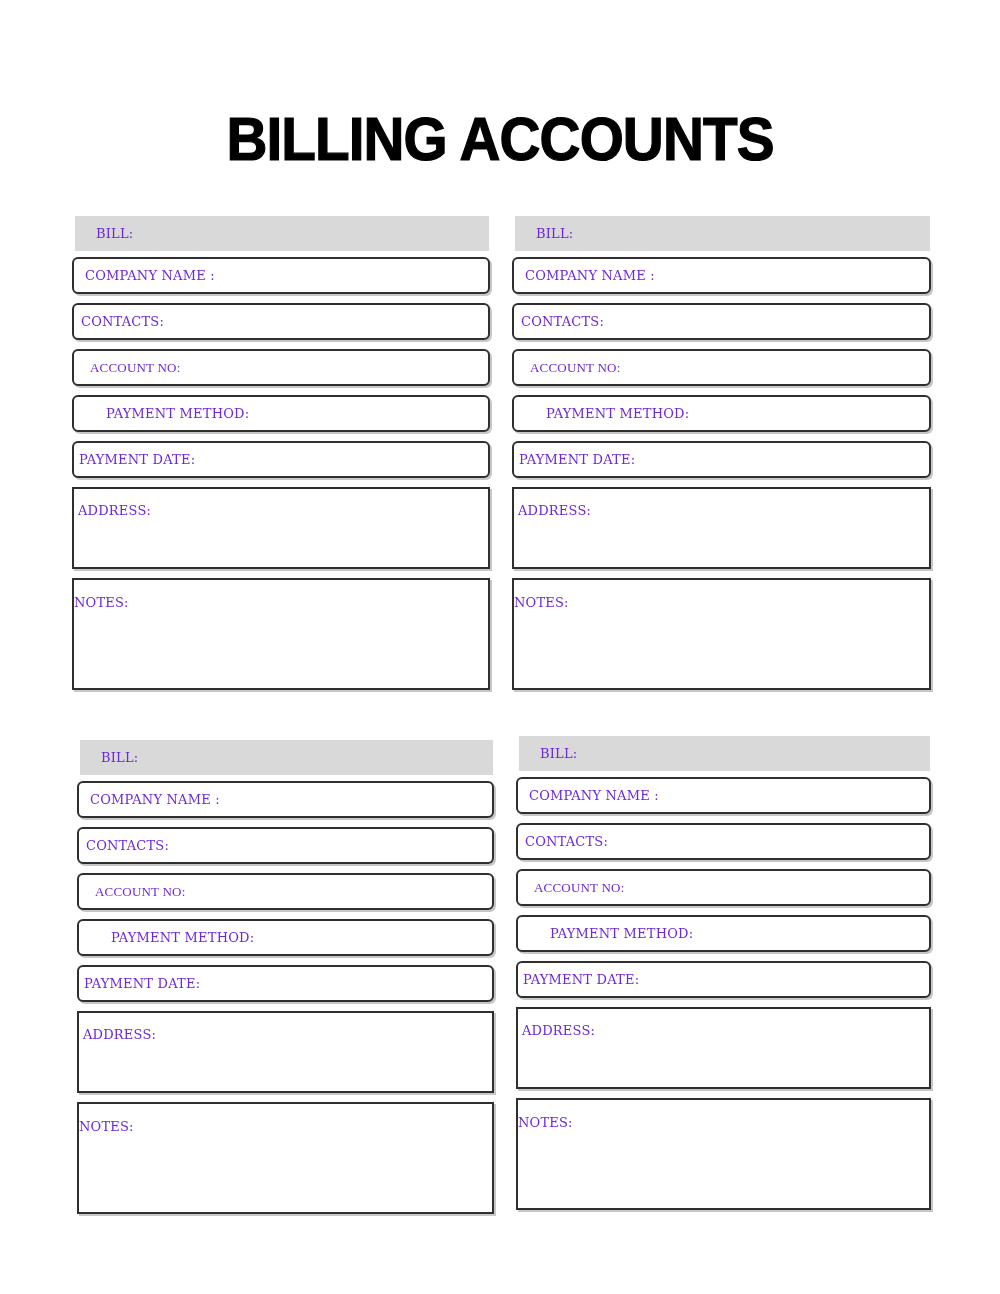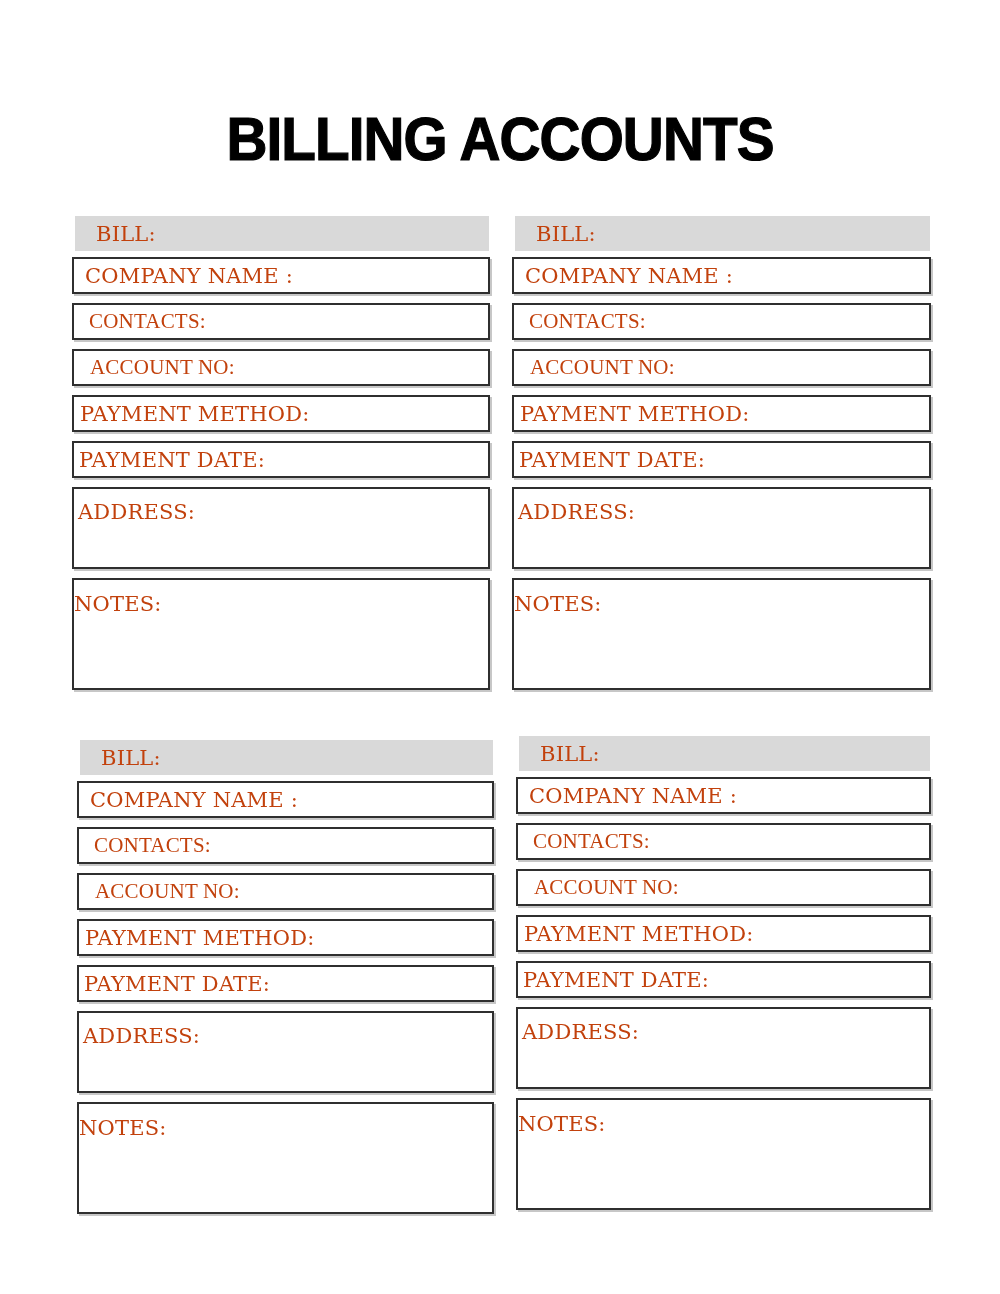--- a/index.html
+++ b/index.html
@@ -61,40 +61,41 @@
     right: 0;
     background: #ffffff;
     border: 2px solid #2f2f2f;
     box-sizing: border-box;
     box-shadow: 2px 2px 0 rgba(0,0,0,0.22);
   }
   .row {
     height: 37px;
     display: flex;
     align-items: center;
+    border-radius: 6px;
   }
   .r1 { top: 41px; }
   .r2 { top: 87px; }
   .r3 { top: 133px; }
   .r4 { top: 179px; }
   .r5 { top: 225px; }
   .area.address { top: 271px; height: 82px;  padding-top: 11px; }
   .area.notes   { top: 362px; height: 112px; padding-top: 12px; }
 
   .f-company { padding-left: 11px; }
-  .f-contacts { padding-left: 15px; font-family: Liberation Serif, serif; }
+  .f-contacts { padding-left: 7px; }
   .f-account { padding-left: 16px; font-family: Liberation Serif, serif; }
-  .f-method { padding-left: 6px; text-align: right; }
+  .f-method { padding-left: 32px; text-align: right; }
   .f-date { padding-left: 5px; }
   .f-address { padding-left: 4px; }
   .f-notes { }
 
   .hlabel, .flabel {
-    font-size: 21px;
-    color: #c2410c;
+    font-size: 13px;
+    color: #6d28d9;
     letter-spacing: 0.2px;
     white-space: nowrap;
   }
 </style>
 </head>
 <body>
 
 <div class="page">
 
   <h1 class="title">BILLING ACCOUNTS</h1>

